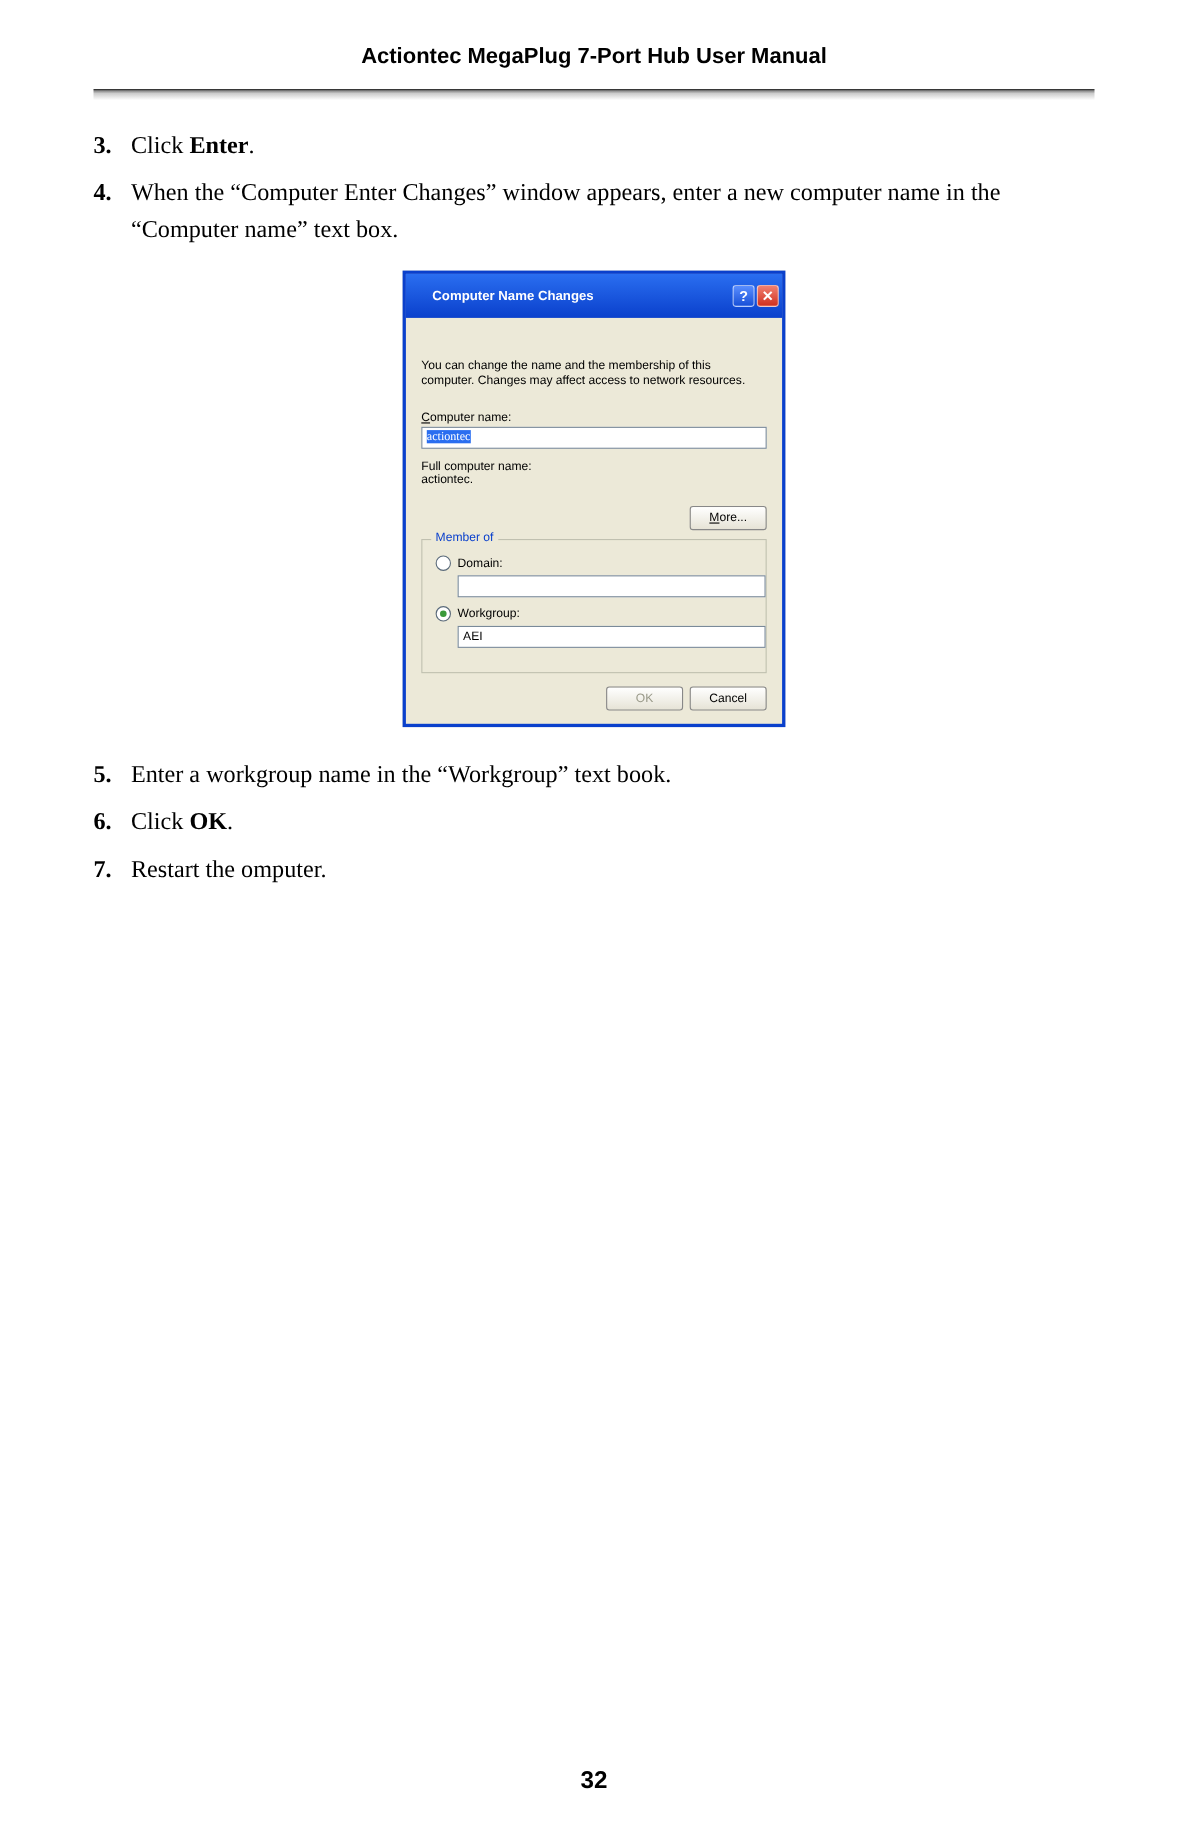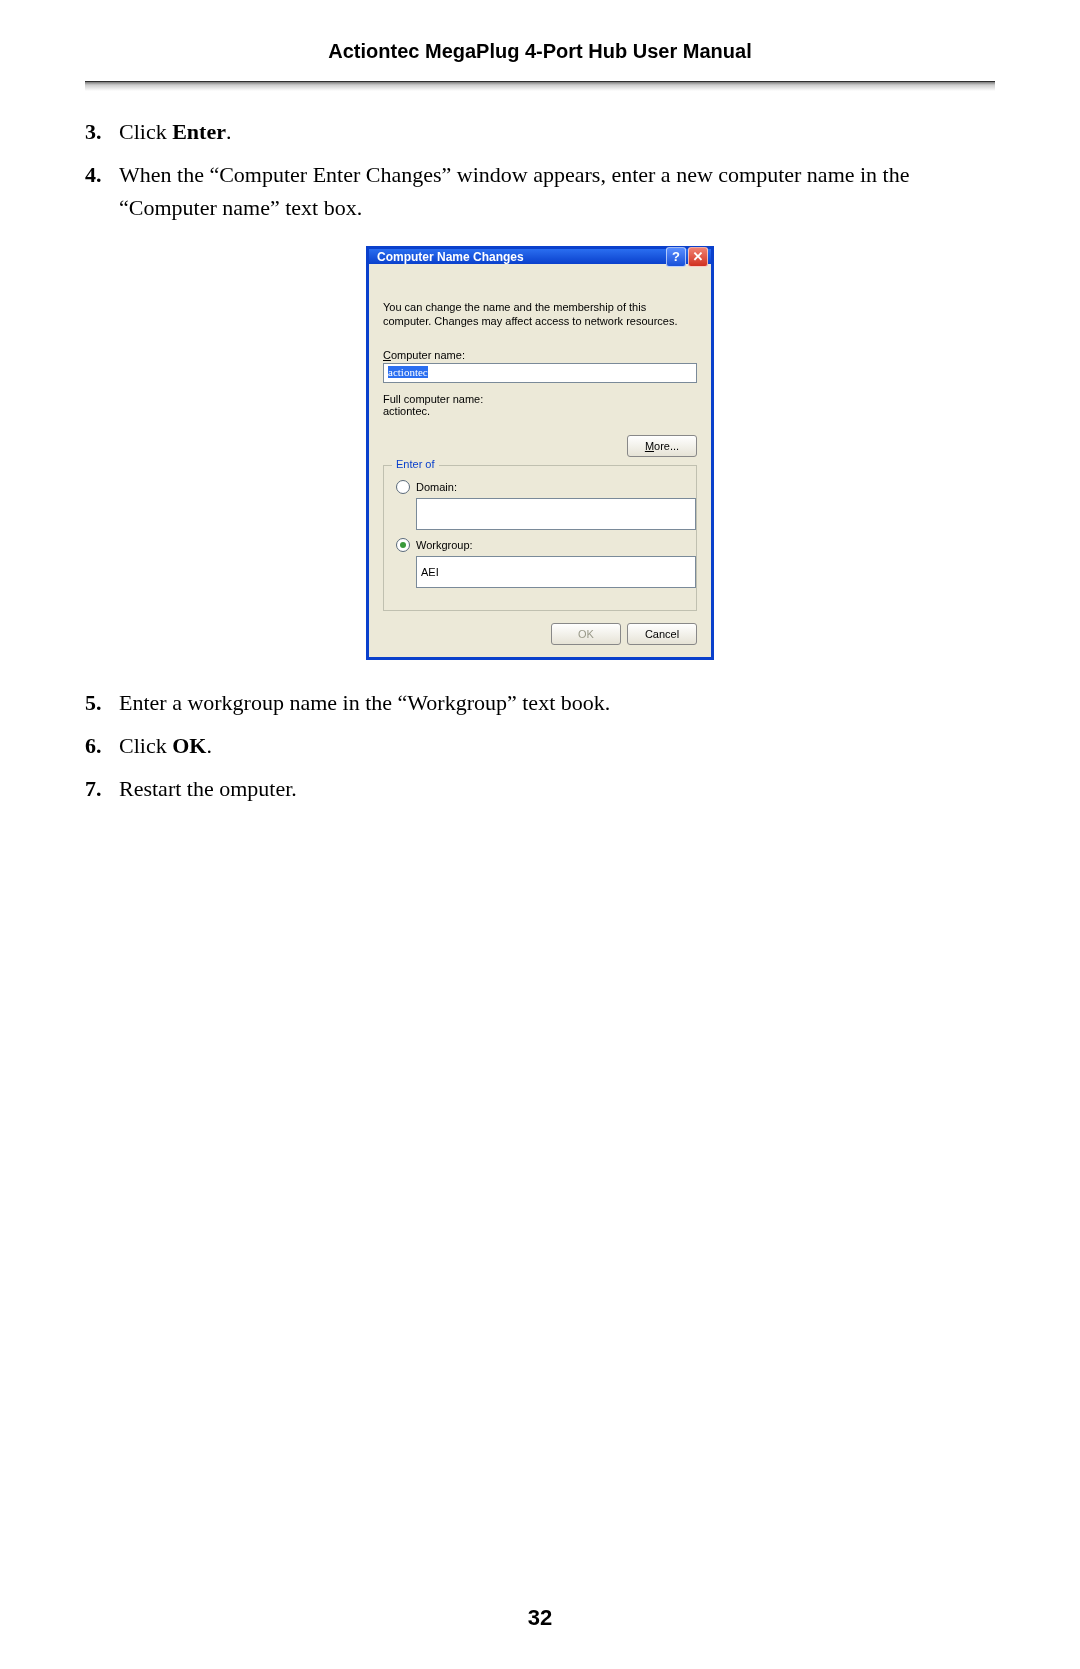--- a/index.html
+++ b/index.html
@@ -56,24 +56,24 @@
     width: 348px;
     border: 3px solid #0a40cc;
     background: #ece9d8;
     font-family: Tahoma, Arial, sans-serif;
     font-size: 11px;
     color: #000;
     box-sizing: border-box;
   }
   .titlebar {
     background: linear-gradient(to bottom, #2a6ef0 0%, #0a40cc 100%);
-    height: 15px;
-    display: flex;
-    align-items: center;
-    padding: 0 3px 0 8px;
+    height: 40px;
+    display: flex;
+    align-items: center;
+    padding: 0 3px 0 24px;
     color: #fff;
     font-weight: bold;
     font-size: 12px;
   }
   .titlebar .title-text { flex: 1; }
   .tb-btn {
     width: 20px;
     height: 20px;
     margin-left: 2px;
     border-radius: 3px;
@@ -182,21 +182,21 @@
   }
   .radio.checked::after {
     content: "";
     width: 6px;
     height: 6px;
     background: #3a9a3a;
     border-radius: 50%;
   }
   .grp-input {
     width: 280px;
-    height: 32px;
+    height: 20px;
     border: 1px solid #7a8a99;
     background: #fff;
     font-family: Tahoma, Arial, sans-serif;
     font-size: 11px;
     padding: 2px 4px;
     box-sizing: border-box;
     margin: 2px 0 8px 20px;
     display: block;
   }
   .dlg-footer {
@@ -214,21 +214,21 @@
     text-align: center;
     font-family: Arial, Helvetica, sans-serif;
     font-weight: bold;
     font-size: 22px;
   }
 </style>
 </head>
 <body>
 
 <div class="page">
-  <div class="manual-title">Actiontec MegaPlug 4-Port Hub User Manual</div>
+  <div class="manual-title">Actiontec MegaPlug 7-Port Hub User Manual</div>
   <div class="hr-grad"></div>
 
   <div class="steps">
     <div class="step">
       <div class="num">3.</div>
       <div class="txt">
         <span>Click </span><b>Enter</b><span>.</span>
       </div>
     </div>
     <div class="step">
@@ -256,21 +256,21 @@
         <div class="fullname-val">actiontec.</div>
 
         <div class="more-row">
           <span class="btn">
               <span class="ul">M</span>
               <span>ore...</span>
             </span>
         </div>
 
         <div class="groupbox">
-          <span class="legend">Enter of</span>
+          <span class="legend">Member of</span>
 
           <div class="radio-row">
             <span class="radio"></span>
             <span><span class="ul">D</span><span>omain:</span></span>
           </div>
           <input class="grp-input" value="" style="">
 
           <div class="radio-row">
             <span class="radio checked"></span>
             <span><span class="ul">W</span><span>orkgroup:</span></span>

